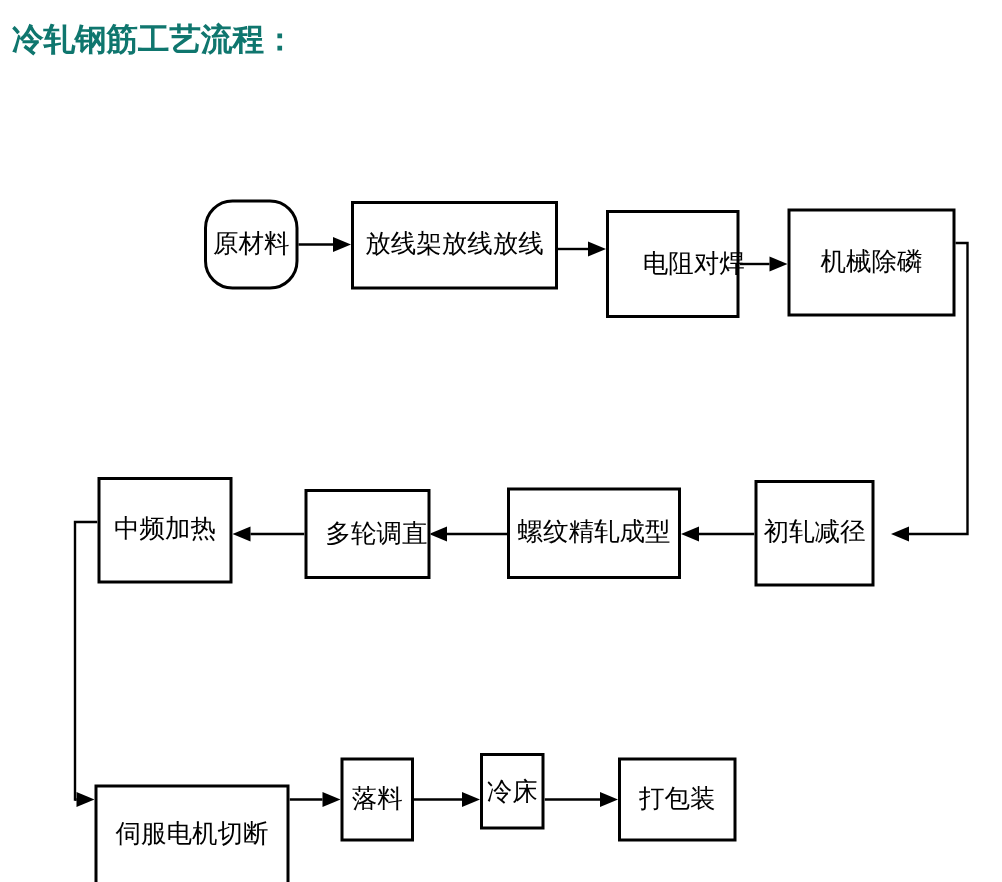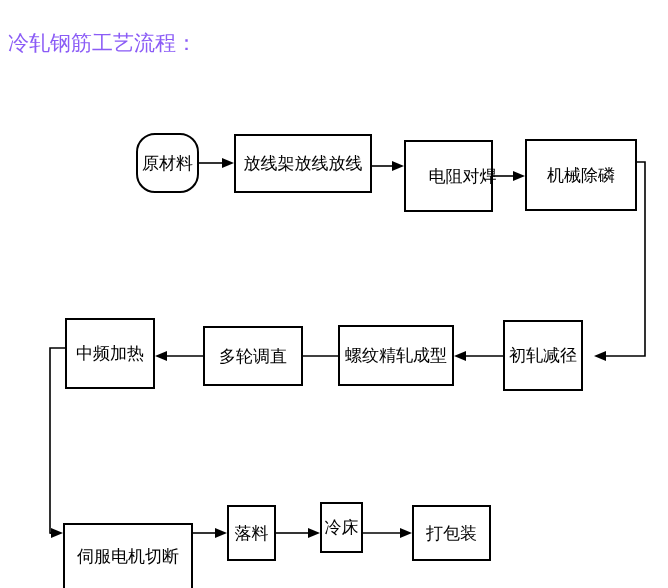--- a/index.html
+++ b/index.html
@@ -17,24 +17,24 @@
   #canvas {
     position: absolute;
     left: 0;
     top: 0;
     width: 668px;
     height: 588px;
   }
   #title {
     position: absolute;
     left: 8px;
-    top: 33px;
+    top: 16px;
     font-size: 21px;
-    font-weight: normal;
-    color: #8b5cf6;
+    font-weight: bold;
+    color: #0f766e;
     letter-spacing: 0px;
     white-space: nowrap;
     line-height: 1;
   }
   .node {
     position: absolute;
     box-sizing: border-box;
     border: 2px solid #000000;
     background: #ffffff;
     display: flex;
@@ -132,21 +132,21 @@
   <div class="node" style="left:404px; top:140px; width:89px; height:72px;padding-left:28px;">
     <span>电阻对焊</span>
   </div>
   <div class="node" style="left:525px; top:139px; width:112px; height:72px;">
     <span>机械除磷</span>
   </div>
 
   <div class="node" style="left:65px; top:318px; width:90px; height:71px;">
     <span>中频加热</span>
   </div>
-  <div class="node" style="left:203px; top:326px; width:100px; height:60px;">
+  <div class="node" style="left:203px; top:326px; width:84px; height:60px;justify-content:flex-end;">
     <span>多轮调直</span>
   </div>
   <div class="node" style="left:338px; top:325px; width:116px; height:61px;">
     <span>螺纹精轧成型</span>
   </div>
   <div class="node" style="left:503px; top:320px; width:80px; height:71px;">
     <span>初轧减径</span>
   </div>
 
   <div class="node" style="left:63px; top:499px; width:130px; height:67px;margin-top:24px;">

